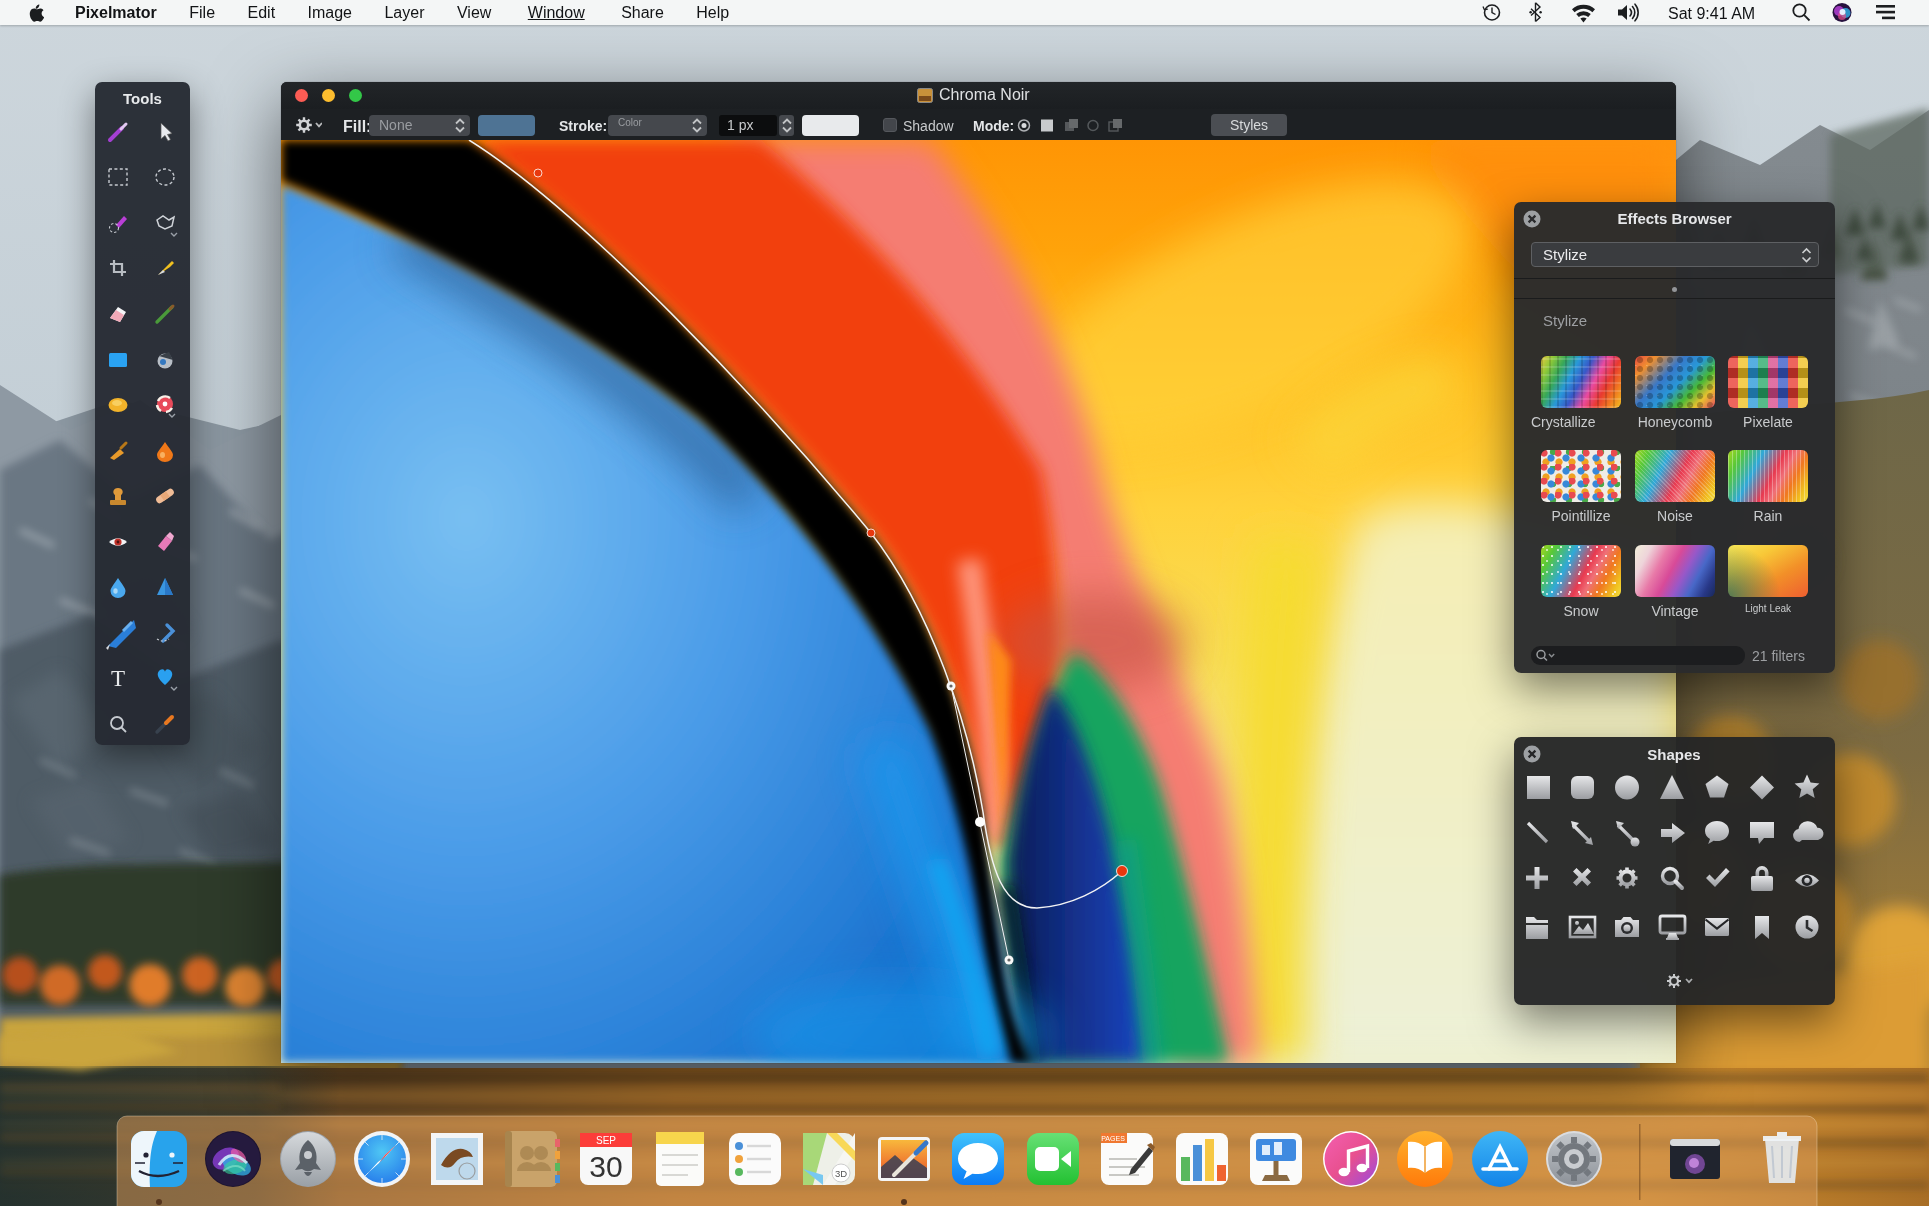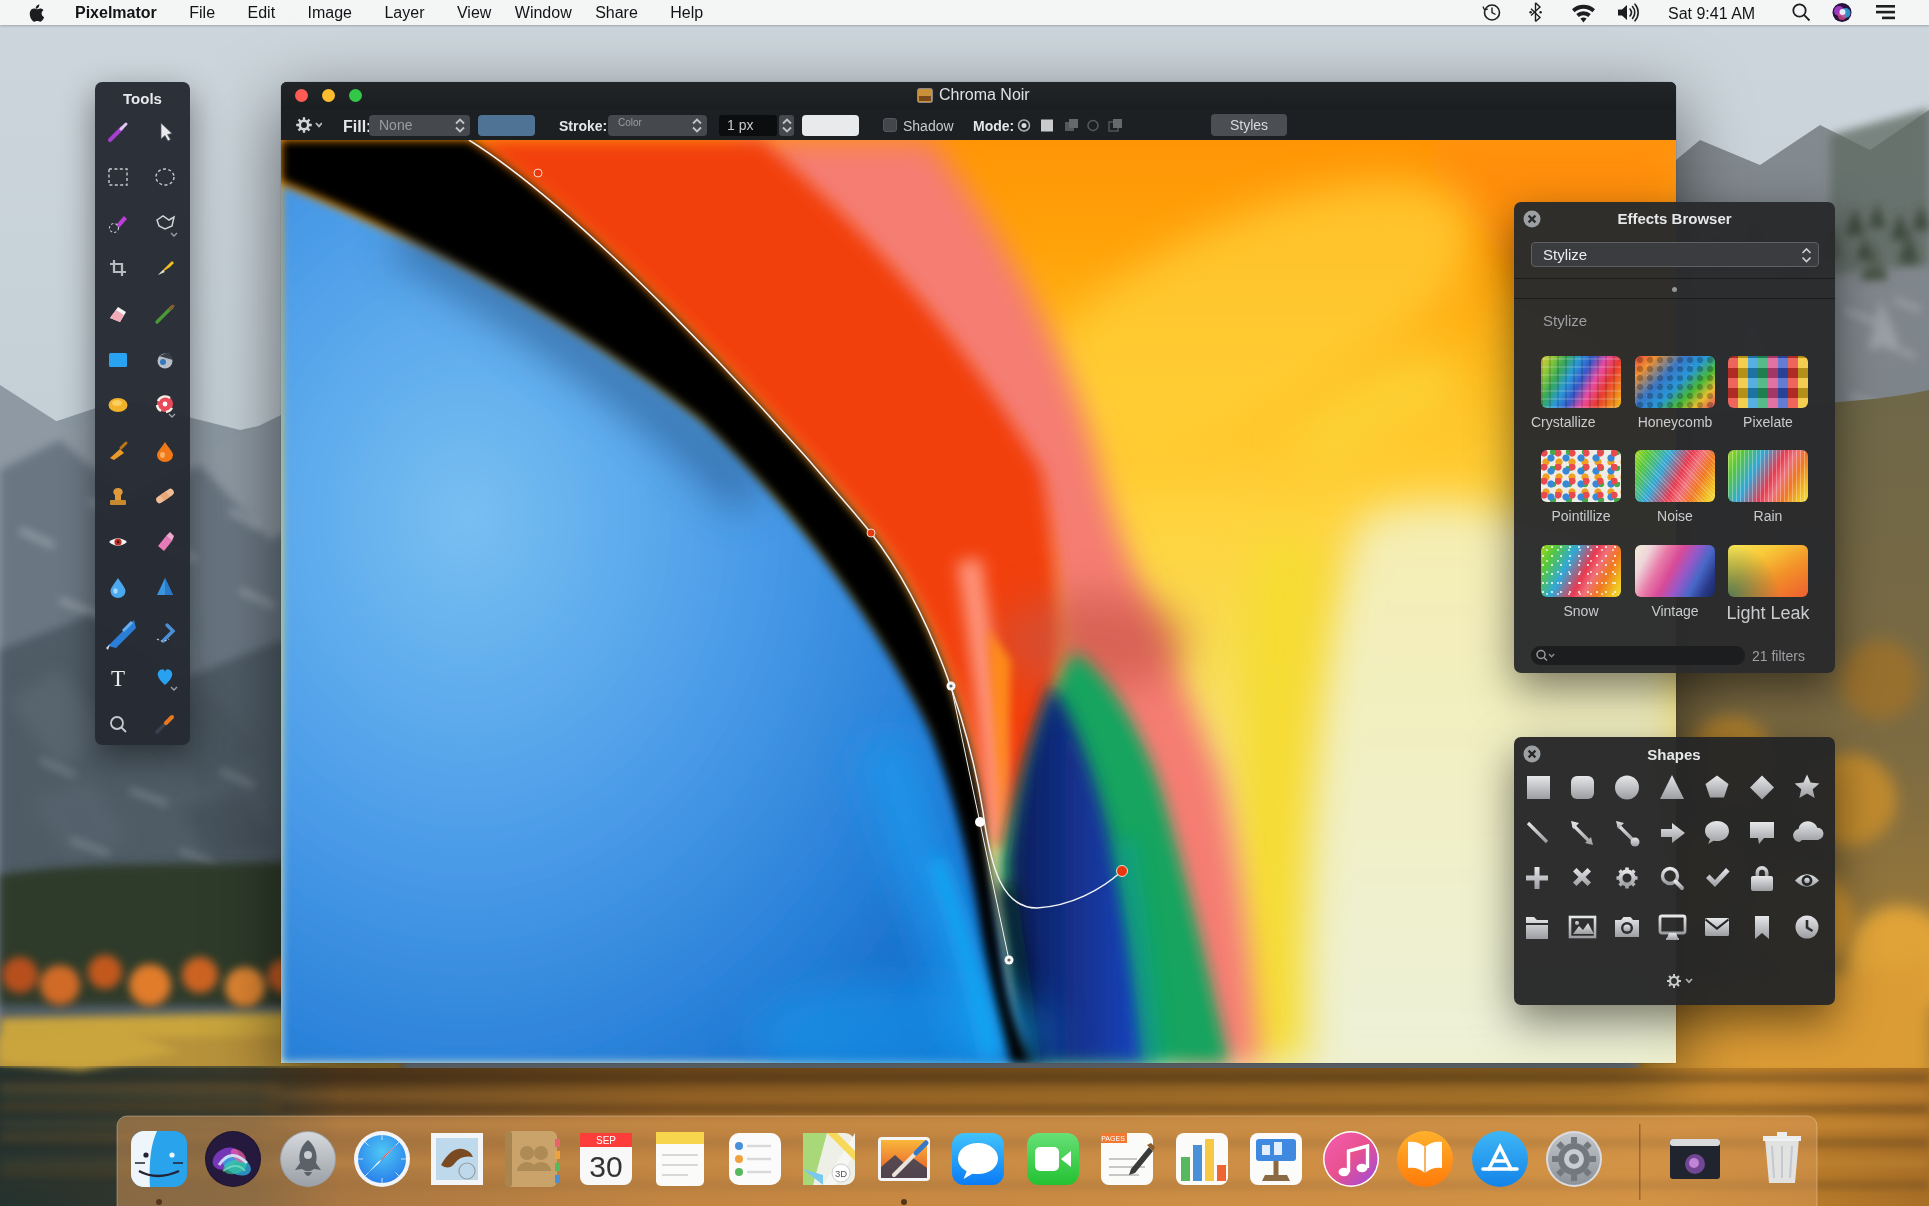--- a/index.html
+++ b/index.html
@@ -136,21 +136,21 @@
   <path d="M11.3,0.6 c0.2,1 -0.3,2 -0.9,2.8 c-0.7,0.8 -1.7,1.4 -2.7,1.3 c-0.2,-1 0.3,-2 0.9,-2.7 C9.3,1.2 10.4,0.6 11.3,0.6 Z" fill="#1b1d1f"></path>
   <path d="M13.6,9.5 c0,-2.2 1.8,-3.2 1.9,-3.3 c-1,-1.5 -2.6,-1.7 -3.2,-1.7 c-1.4,-0.1 -2.7,0.8 -3.3,0.8 c-0.7,0 -1.8,-0.8 -2.9,-0.8 c-1.5,0 -2.9,0.9 -3.6,2.2 c-1.6,2.7 -0.4,6.7 1.1,8.9 c0.7,1.1 1.6,2.3 2.8,2.2 c1.1,0 1.5,-0.7 2.9,-0.7 c1.3,0 1.7,0.7 2.9,0.7 c1.2,0 2,-1.1 2.7,-2.2 c0.9,-1.2 1.2,-2.4 1.2,-2.5 C16.1,13 13.6,12.1 13.6,9.5 Z" fill="#1b1d1f"></path>
 </svg>
 <div class="abs" style="left:61px;top:0;height:25px;line-height:26px;color:#121416;font-size:16px;">
   <span style="font-weight:bold;margin:0 14px;">Pixelmator</span>
   <span style="margin:0 14px;">File</span>
   <span style="margin:0 14px;">Edit</span>
   <span style="margin:0 14px;">Image</span>
   <span style="margin:0 14px;">Layer</span>
   <span style="margin:0 14px;">View</span>
-  <span style="margin:0 5px;">Window</span>
+  <span style="margin:0 18px;text-decoration:underline;">Window</span>
   <span style="margin:0 14px;">Share</span>
   <span style="margin:0 14px;">Help</span>
 </div>
 <svg class="abs" style="left:1480px;top:0" width="420" height="25" viewBox="0 0 420 25">
   <g stroke="#1c1e20" fill="none" stroke-width="1.6">
     <circle cx="12" cy="12.5" r="7.5"></circle>
     <path d="M12,7.5 L12,12.5 L15.5,14.5" stroke-width="1.4"></path>
     <path d="M4.5,10 L3,6.5 M4.5,10 L8,9" stroke-width="1.3"></path>
   </g>
   <g transform="translate(50,2)" stroke="#1c1e20" fill="#1c1e20" stroke-width="1.4">
@@ -476,21 +476,21 @@
   <div class="abs" style="left:17px;top:306px;width:100px;text-align:center;font-size:14px;color:#c9cbcd;">Pointillize</div>
   <div class="abs" style="left:121px;top:248px;width:80px;height:52px;border-radius:6px;background:repeating-linear-gradient(45deg, rgba(255,255,255,0.22) 0 1px, transparent 1px 3px), linear-gradient(118deg, #a8d820 0%, #58c838 14%, #30a8d8 34%, #e83a50 54%, #ef7078 64%, #f07820 76%, #f0c020 90%, #f4e040 100%);"></div>
   <div class="abs" style="left:111px;top:306px;width:100px;text-align:center;font-size:14px;color:#c9cbcd;">Noise</div>
   <div class="abs" style="left:214px;top:248px;width:80px;height:52px;border-radius:6px;background:repeating-linear-gradient(90deg, rgba(255,255,255,0.32) 0 1px, transparent 1px 4px), linear-gradient(118deg, #a8d820 0%, #58c838 14%, #30a8d8 34%, #e83a50 54%, #ef7078 64%, #f07820 76%, #f0c020 90%, #f4e040 100%);"></div>
   <div class="abs" style="left:204px;top:306px;width:100px;text-align:center;font-size:14px;color:#c9cbcd;">Rain</div>
   <div class="abs" style="left:27px;top:343px;width:80px;height:52px;border-radius:6px;background:radial-gradient(circle at 2px 2px, rgba(255,255,255,0.75) 0.9px, transparent 1.5px), radial-gradient(circle at 6px 5px, rgba(255,255,255,0.6) 0.8px, transparent 1.4px), linear-gradient(118deg, #a8d820 0%, #58c838 14%, #30a8d8 34%, #e83a50 54%, #ef7078 64%, #f07820 76%, #f0c020 90%, #f4e040 100%);background-size:9px 9px, 11px 11px, 100% 100%;"></div>
   <div class="abs" style="left:17px;top:401px;width:100px;text-align:center;font-size:14px;color:#c9cbcd;">Snow</div>
   <div class="abs" style="left:121px;top:343px;width:80px;height:52px;border-radius:6px;background:linear-gradient(118deg, #f2efda 0%, #eed4da 16%, #e87aa8 32%, #d84a98 46%, #9858c8 60%, #4868c8 74%, #283888 88%, #182858 100%);"></div>
   <div class="abs" style="left:111px;top:401px;width:100px;text-align:center;font-size:14px;color:#c9cbcd;">Vintage</div>
   <div class="abs" style="left:214px;top:343px;width:80px;height:52px;border-radius:6px;background:radial-gradient(circle at 0% 100%, rgba(30,110,95,0.75), transparent 55%), linear-gradient(150deg, #f8e858 0%, #f8c838 30%, #f29028 62%, #ee5f30 100%);"></div>
-  <div class="abs" style="left:204px;top:401px;width:100px;text-align:center;font-size:18px;color:#c9cbcd;">Light Leak</div>
+  <div class="abs" style="left:204px;top:401px;width:100px;text-align:center;font-size:10px;color:#c9cbcd;">Light Leak</div>
   <div class="abs" style="left:17px;top:444px;width:214px;height:19px;background:#1c1d1f;border-radius:9px;">
     <svg style="position:absolute;left:5px;top:3px" width="20" height="13" viewBox="0 0 20 13">
       <circle cx="5" cy="5.5" r="4" stroke="#9a9da0" stroke-width="1.5" fill="none"></circle>
       <path d="M8,8.5 L11,11.5" stroke="#9a9da0" stroke-width="1.5"></path>
       <path d="M13,5 l2.6,2.8 2.6,-2.8" stroke="#8a8d90" stroke-width="1.4" fill="none"></path>
     </svg>
   </div>
   <div class="abs" style="left:238px;top:446px;font-size:14px;color:#9d9fa2;">21 filters</div>
 </div>
 <div class="abs" style="left:1514px;top:737px;width:321px;height:268px;background:rgba(36,37,39,0.96);border-radius:7px;box-shadow:0 16px 44px rgba(0,0,0,0.5);"></div>

